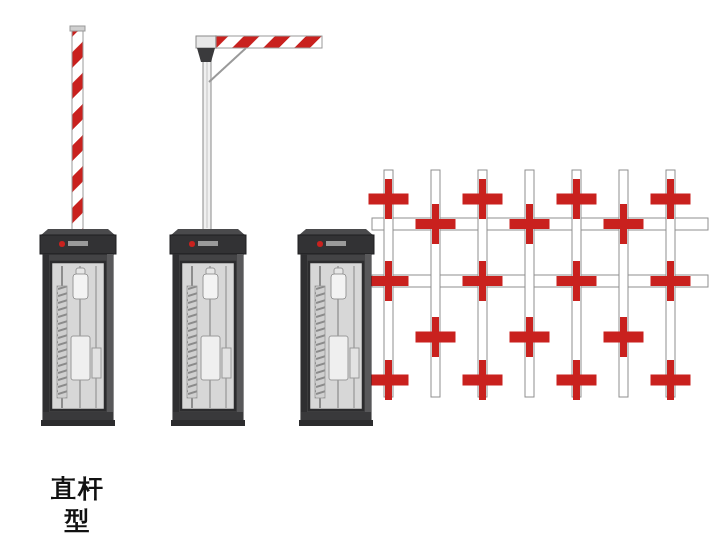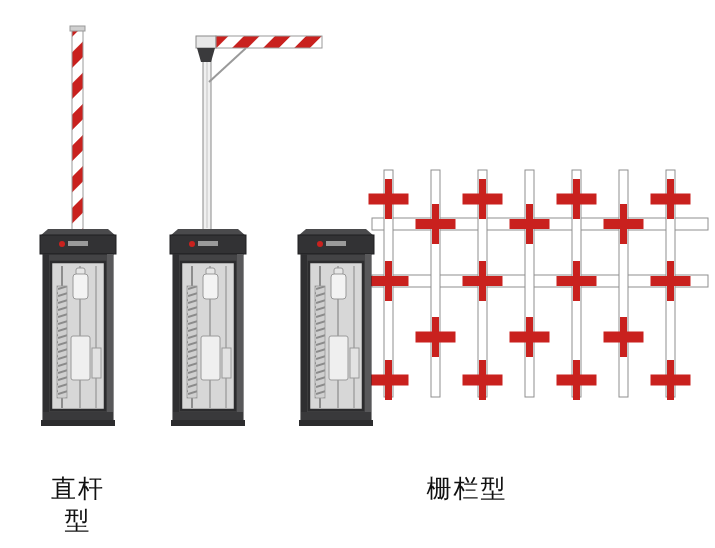--- a/index.html
+++ b/index.html
@@ -5,21 +5,21 @@
   html,body{margin:0;padding:0;background:#ffffff;}
   #stage{position:relative;width:715px;height:548px;background:#fff;overflow:hidden;
          font-family:"Liberation Sans",sans-serif;}
   svg{position:absolute;left:0;top:0;}
   .fill-red{fill:var(--red);}
   .fill-white{fill:#ffffff;}
   .rail{fill:#ffffff;stroke:#8f8f8f;stroke-width:1;}
   .picket{fill:#ffffff;stroke:#8f8f8f;stroke-width:1;}
   .cross{fill:var(--red);}
   .type-label{position:absolute;top:472px;height:32px;line-height:32px;text-align:center;
-              font-size:25px;font-weight:normal;color:var(--label-text);letter-spacing:2px;}
+              font-size:25px;font-weight:bold;color:var(--label-text);letter-spacing:2px;}
   #label-straight{left:38px;width:80px;}
   #label-folding{left:166px;width:84px;}
   #label-fence{left:410px;width:114px;}
 </style>
 </head>
 <body>
 
 <div id="stage">
 
   <svg width="715" height="548" viewBox="0 0 715 548">
@@ -122,14 +122,13 @@
           <rect x="556.5" y="374.5" width="40" height="11" class="cross"></rect>
           <rect x="573" y="360" width="7" height="40" class="cross"></rect>
           <rect x="650.5" y="374.5" width="40" height="11" class="cross"></rect>
           <rect x="667" y="360" width="7" height="40" class="cross"></rect>
         </g>
       <use href="#cabinet-shape" transform="translate(296,228)"></use>
     </g>
   </svg>
 
   <div class="type-label" id="label-straight">直杆型</div>
-  <div class="type-label" id="label-fence">栅栏型</div>
 </div>
 
 </body></html>

